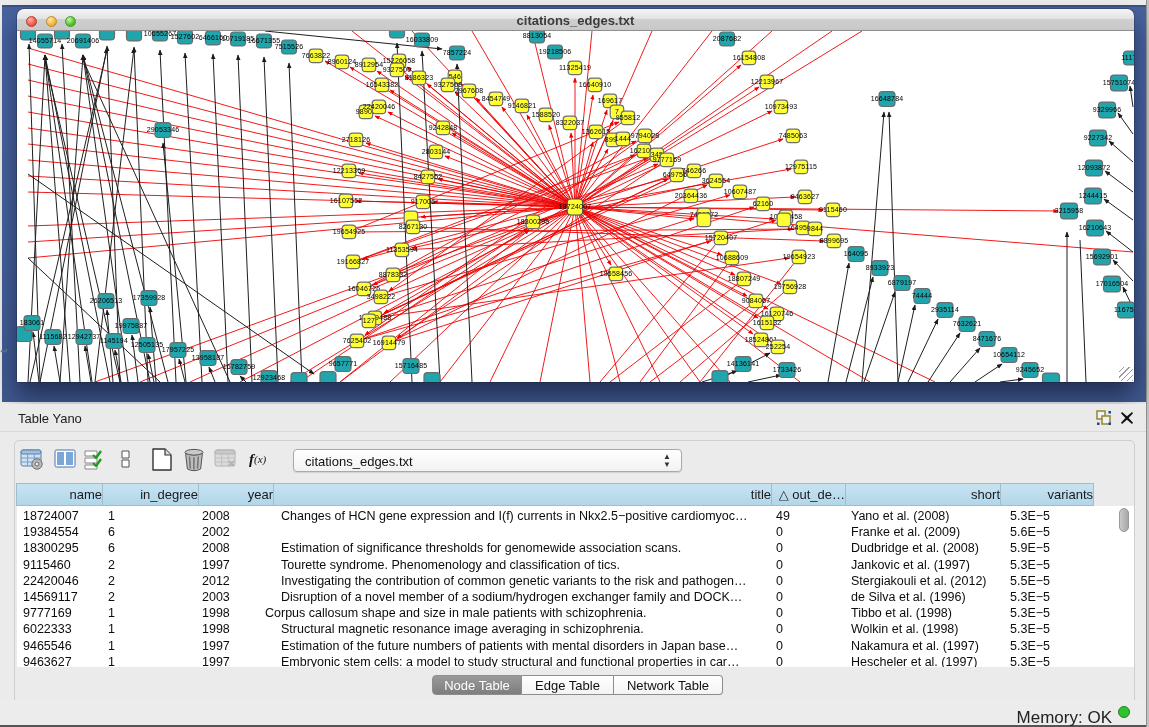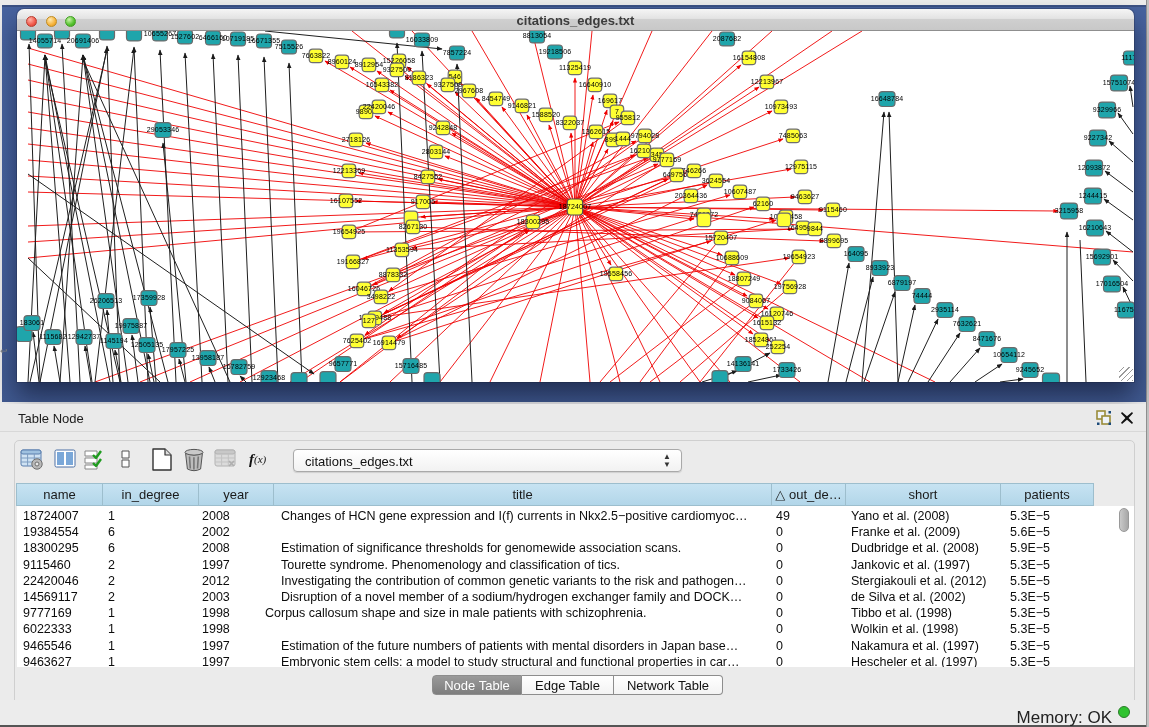--- a/index.html
+++ b/index.html
@@ -16,21 +16,21 @@
 #grip{position:absolute;right:1px;bottom:1px;width:14px;height:14px;background:repeating-linear-gradient(135deg,transparent 0 3px,#9a9a9a 3px 4px)}
 #tp{position:absolute;left:0;top:404px;width:1146px;height:323px;background:#ebebeb}
 #tphead{position:absolute;left:0;top:0;width:100%;height:28px;background:#eaeaea;border-bottom:1px solid #d8d8d8}
 #tptitle{position:absolute;left:18px;top:7px;font-size:13px;color:#1c1c1c}
 #pbody{position:absolute;left:14px;top:36px;width:1121px;height:266px;background:#ebebeb;border:1px solid #cfcfcf;border-radius:5px}
 #toolbar{position:absolute;left:4px;top:6px;height:30px;width:1100px}
 #combo{position:absolute;left:274px;top:2px;width:389px;height:23px;background:linear-gradient(180deg,#ffffff,#f2f2f2);border:1px solid #a9a9a9;border-radius:4px;box-shadow:0 1px 1px rgba(0,0,0,.12)}
 #combotext{position:absolute;left:11px;top:4px;font-size:13px;color:#111}
 #comboarr{position:absolute;right:10px;top:3px;font-size:8px;color:#333;line-height:8px;text-align:center}
 #tblhdr{position:absolute;left:1px;top:42px;width:1076px;height:23px}
-.hc{position:absolute;top:0;height:23px;background:linear-gradient(180deg,#c7e3f2,#b2d6e9);border:1px solid #9dbecd;border-right:none;font-size:13px;color:#1a1a1a;text-align:center;line-height:22px}
+.hc{position:absolute;top:0;height:23px;background:linear-gradient(180deg,#c7e3f2,#b2d6e9);border:1px solid #9dbecd;border-right:none;font-size:13px;color:#1a1a1a;text-align:right;line-height:22px}
 #rows{position:absolute;left:2px;top:65px;width:1117px;height:161px;background:#fff;font-size:12.5px;color:#0c0c0c;overflow:hidden}
 .r{position:absolute;white-space:nowrap}
 #sbar{position:absolute;right:2px;top:65px;width:14px;height:161px;background:#fff}
 #sthumb{position:absolute;left:1px;top:2px;width:10px;height:24px;border-radius:5px;background:linear-gradient(90deg,#c9c9c9,#a7a7a7);border:1px solid #999}
 #tabs{position:absolute;left:417px;top:234px;height:20px;font-size:13px}
 .tab{position:absolute;top:0;height:20px;line-height:19px;text-align:center;border:1px solid #8d8d8d}
 #tab1{left:0;width:90px;background:linear-gradient(180deg,#9a9a9a,#7d7d7d);color:#fff;border-radius:4px 0 0 4px}
 #tab2{left:90px;width:92px;background:linear-gradient(180deg,#ffffff,#f3f3f3);color:#111;border-left:none}
 #tab3{left:182px;width:109px;background:linear-gradient(180deg,#ffffff,#f3f3f3);color:#111;border-left:none;border-radius:0 4px 4px 0}
 #status{position:absolute;left:0;top:700px;width:1146px;height:27px;background:#ececec;border-bottom:2px solid #555}
@@ -524,21 +524,21 @@
   <div id="titlebar">
       <div id="title">citations_edges.txt</div>
     <div class="tl" id="tl1"></div>
       <div class="tl" id="tl2"></div>
       <div class="tl" id="tl3"></div>
   </div>
   <div id="grip"></div>
 </div>
 <div id="tp">
   <div id="tphead">
-      <div id="tptitle">Table Node</div>
+      <div id="tptitle">Table Yano</div>
     <svg width="16" height="16" style="position:absolute;right:34px;top:6px" viewBox="0 0 16 16">
       <rect x="1" y="1" width="8" height="8" fill="#eef3fa" stroke="#9a8c3a" stroke-width="1.6"></rect>
       <rect x="6" y="6" width="8" height="8" fill="#eef3fa" stroke="#9a8c3a" stroke-width="1.6"></rect>
       <rect x="12.5" y="1" width="2.5" height="2.5" fill="#1c4b7a"></rect>
         <rect x="1" y="12.5" width="2.5" height="2.5" fill="#1c4b7a"></rect>
         <rect x="12.5" y="12.5" width="2.5" height="2.5" fill="#1c4b7a"></rect>
     </svg>
     <svg width="14" height="14" style="position:absolute;right:12px;top:7px" viewBox="0 0 14 14">
       <path d="M2 1 L7 5.2 L12 1 L13 2.2 L8.6 7 L13 11.8 L12 13 L7 8.8 L2 13 L1 11.8 L5.4 7 L1 2.2 Z" fill="#111"></path>
     </svg>
@@ -602,21 +602,21 @@
           <div id="comboarr">▲<br>▼</div>
         </div>
     </div>
     <div id="tblhdr">
         <div class="hc" style="left:0px;width:86px">name</div>
         <div class="hc" style="left:86px;width:96px">in_degree</div>
         <div class="hc" style="left:182px;width:75px">year</div>
         <div class="hc" style="left:257px;width:498px">title</div>
         <div class="hc" style="left:755px;width:74px">△ out_de…</div>
         <div class="hc" style="left:829px;width:155px">short</div>
-        <div class="hc" style="left:984px;width:93px">patients</div>
+        <div class="hc" style="left:984px;width:93px">variants</div>
         <div style="position:absolute;left:1077px;top:0;width:1px;height:23px;background:#9dbecd"></div>
       </div>
     <div id="rows">
         <div class="r" style="left:6px;top:3px">18724007</div>
         <div class="r" style="left:91px;top:3px">1</div>
         <div class="r" style="left:185px;top:3px">2008</div>
         <div class="r" style="left:264px;top:3px">Changes of HCN gene expression and I(f) currents in Nkx2.5−positive cardiomyoc…</div>
         <div class="r" style="left:759px;top:3px">49</div>
         <div class="r" style="left:834px;top:3px">Yano et al. (2008)</div>
         <div class="r" style="left:993px;top:3px">5.3E−5</div>
@@ -645,32 +645,33 @@
         <div class="r" style="left:185px;top:68px">2012</div>
         <div class="r" style="left:264px;top:68px">Investigating the contribution of common genetic variants to the risk and pathogen…</div>
         <div class="r" style="left:759px;top:68px">0</div>
         <div class="r" style="left:834px;top:68px">Stergiakouli et al. (2012)</div>
         <div class="r" style="left:993px;top:68px">5.5E−5</div>
         <div class="r" style="left:6px;top:84px">14569117</div>
         <div class="r" style="left:91px;top:84px">2</div>
         <div class="r" style="left:185px;top:84px">2003</div>
         <div class="r" style="left:264px;top:84px">Disruption of a novel member of a sodium/hydrogen exchanger family and DOCK…</div>
         <div class="r" style="left:759px;top:84px">0</div>
-        <div class="r" style="left:834px;top:84px">de Silva et al. (2002)</div>
+        <div class="r" style="left:834px;top:84px">de Silva et al. (1996)</div>
         <div class="r" style="left:993px;top:84px">5.3E−5</div>
         <div class="r" style="left:6px;top:100px">9777169</div>
         <div class="r" style="left:91px;top:100px">1</div>
         <div class="r" style="left:185px;top:100px">1998</div>
         <div class="r" style="left:248px;top:100px">Corpus callosum shape and size in male patients with schizophrenia.</div>
         <div class="r" style="left:759px;top:100px">0</div>
         <div class="r" style="left:834px;top:100px">Tibbo et al. (1998)</div>
         <div class="r" style="left:993px;top:100px">5.3E−5</div>
         <div class="r" style="left:6px;top:116px">6022333</div>
         <div class="r" style="left:91px;top:116px">1</div>
         <div class="r" style="left:185px;top:116px">1998</div>
+        <div class="r" style="left:264px;top:116px">Structural magnetic resonance image averaging in schizophrenia.</div>
         <div class="r" style="left:759px;top:116px">0</div>
         <div class="r" style="left:834px;top:116px">Wolkin et al. (1998)</div>
         <div class="r" style="left:993px;top:116px">5.3E−5</div>
         <div class="r" style="left:6px;top:133px">9465546</div>
         <div class="r" style="left:91px;top:133px">1</div>
         <div class="r" style="left:185px;top:133px">1997</div>
         <div class="r" style="left:264px;top:133px">Estimation of the future numbers of patients with mental disorders in Japan base…</div>
         <div class="r" style="left:759px;top:133px">0</div>
         <div class="r" style="left:834px;top:133px">Nakamura et al. (1997)</div>
         <div class="r" style="left:993px;top:133px">5.3E−5</div>

